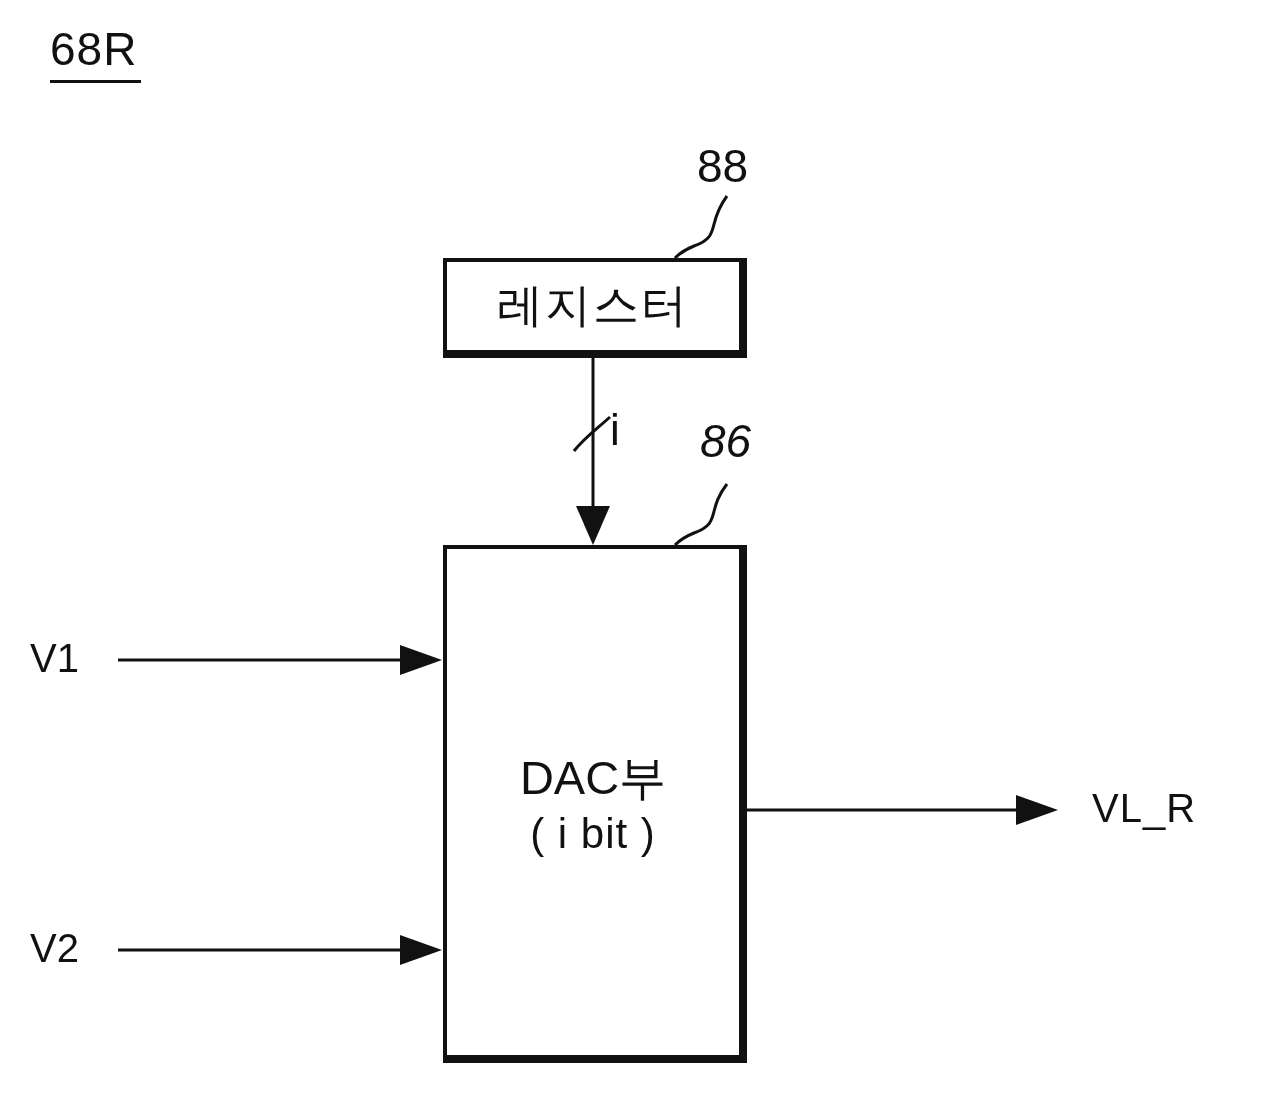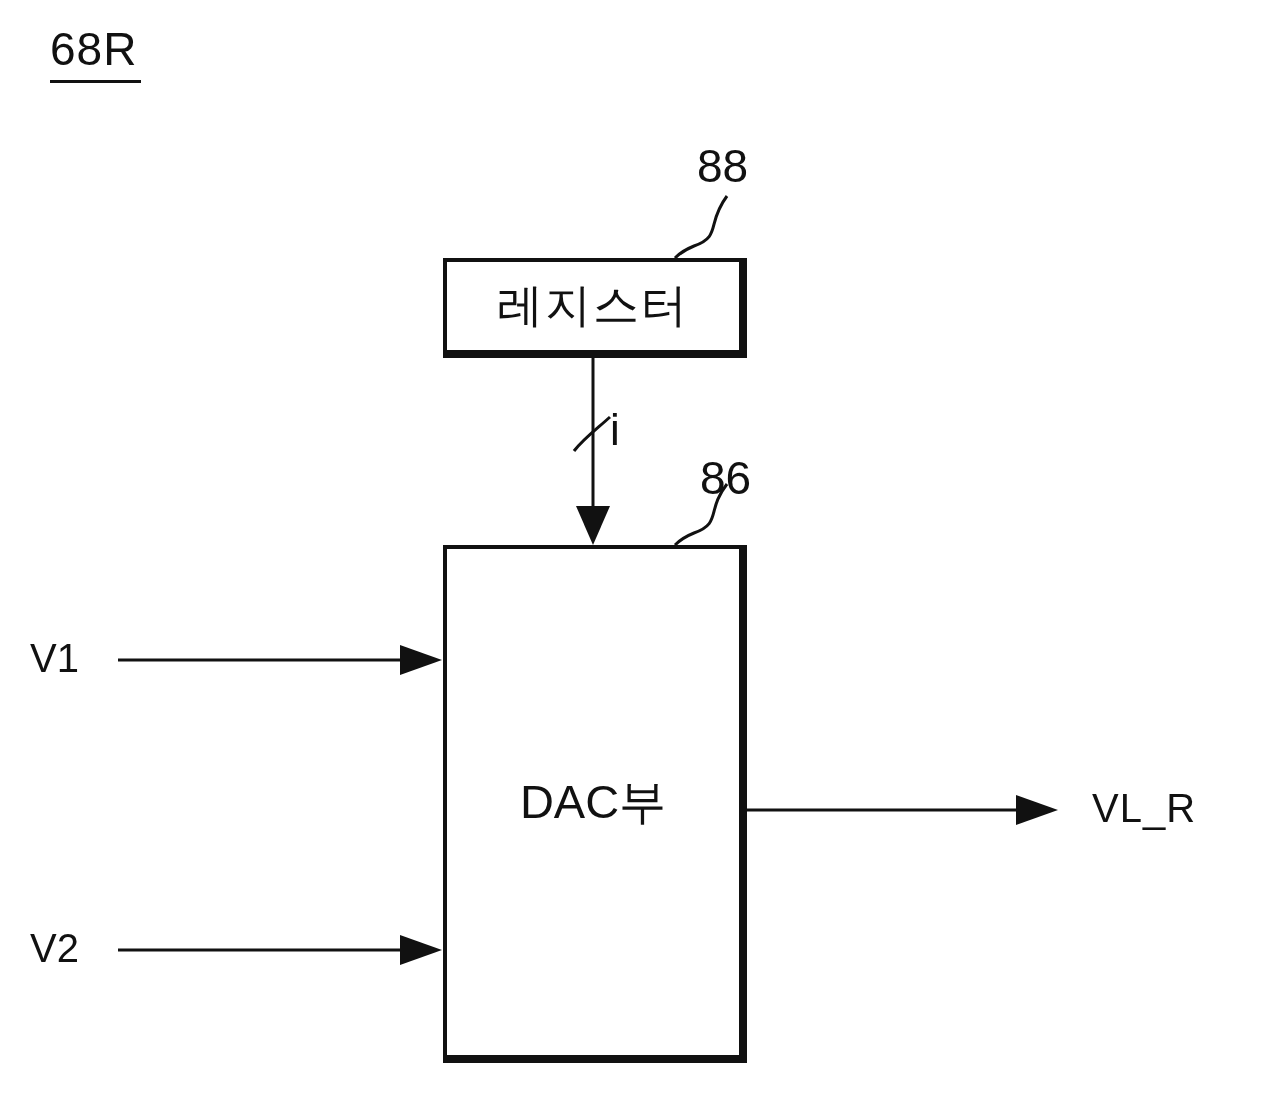--- a/index.html
+++ b/index.html
@@ -31,21 +31,21 @@
     border-bottom: 3px solid #111111;
     padding: 0 4px 5px 0;
     letter-spacing: 1px;
   }
   .ref {
     position: absolute;
     font-size: 46px;
     line-height: 1;
   }
   .ref-88 { left: 697px; top: 143px; }
-  .ref-86 { left: 700px; top: 455px; }
+  .ref-86 { left: 700px; top: 418px; font-style: italic; }
   .box {
     position: absolute;
     border: 4px solid #111111;
     border-right-width: 8px;
     border-bottom-width: 8px;
     background: #ffffff;
     display: flex;
     align-items: center;
     justify-content: center;
     text-align: center;
@@ -120,19 +120,20 @@
   <div class="box register-box">
     <span>레지스터</span>
   </div>
 
   <div class="bus-i">i</div>
 
   <div class="ref ref-86">86</div>
 
   <div class="box dac-box">
     <div>DAC부</div>
+    <div class="dac-sub">( i bit )</div>
   </div>
 
   <div class="io-label v1">V1</div>
   <div class="io-label v2">V2</div>
   <div class="io-label out">VL_R</div>
 
 </div>
 
 </body></html>

